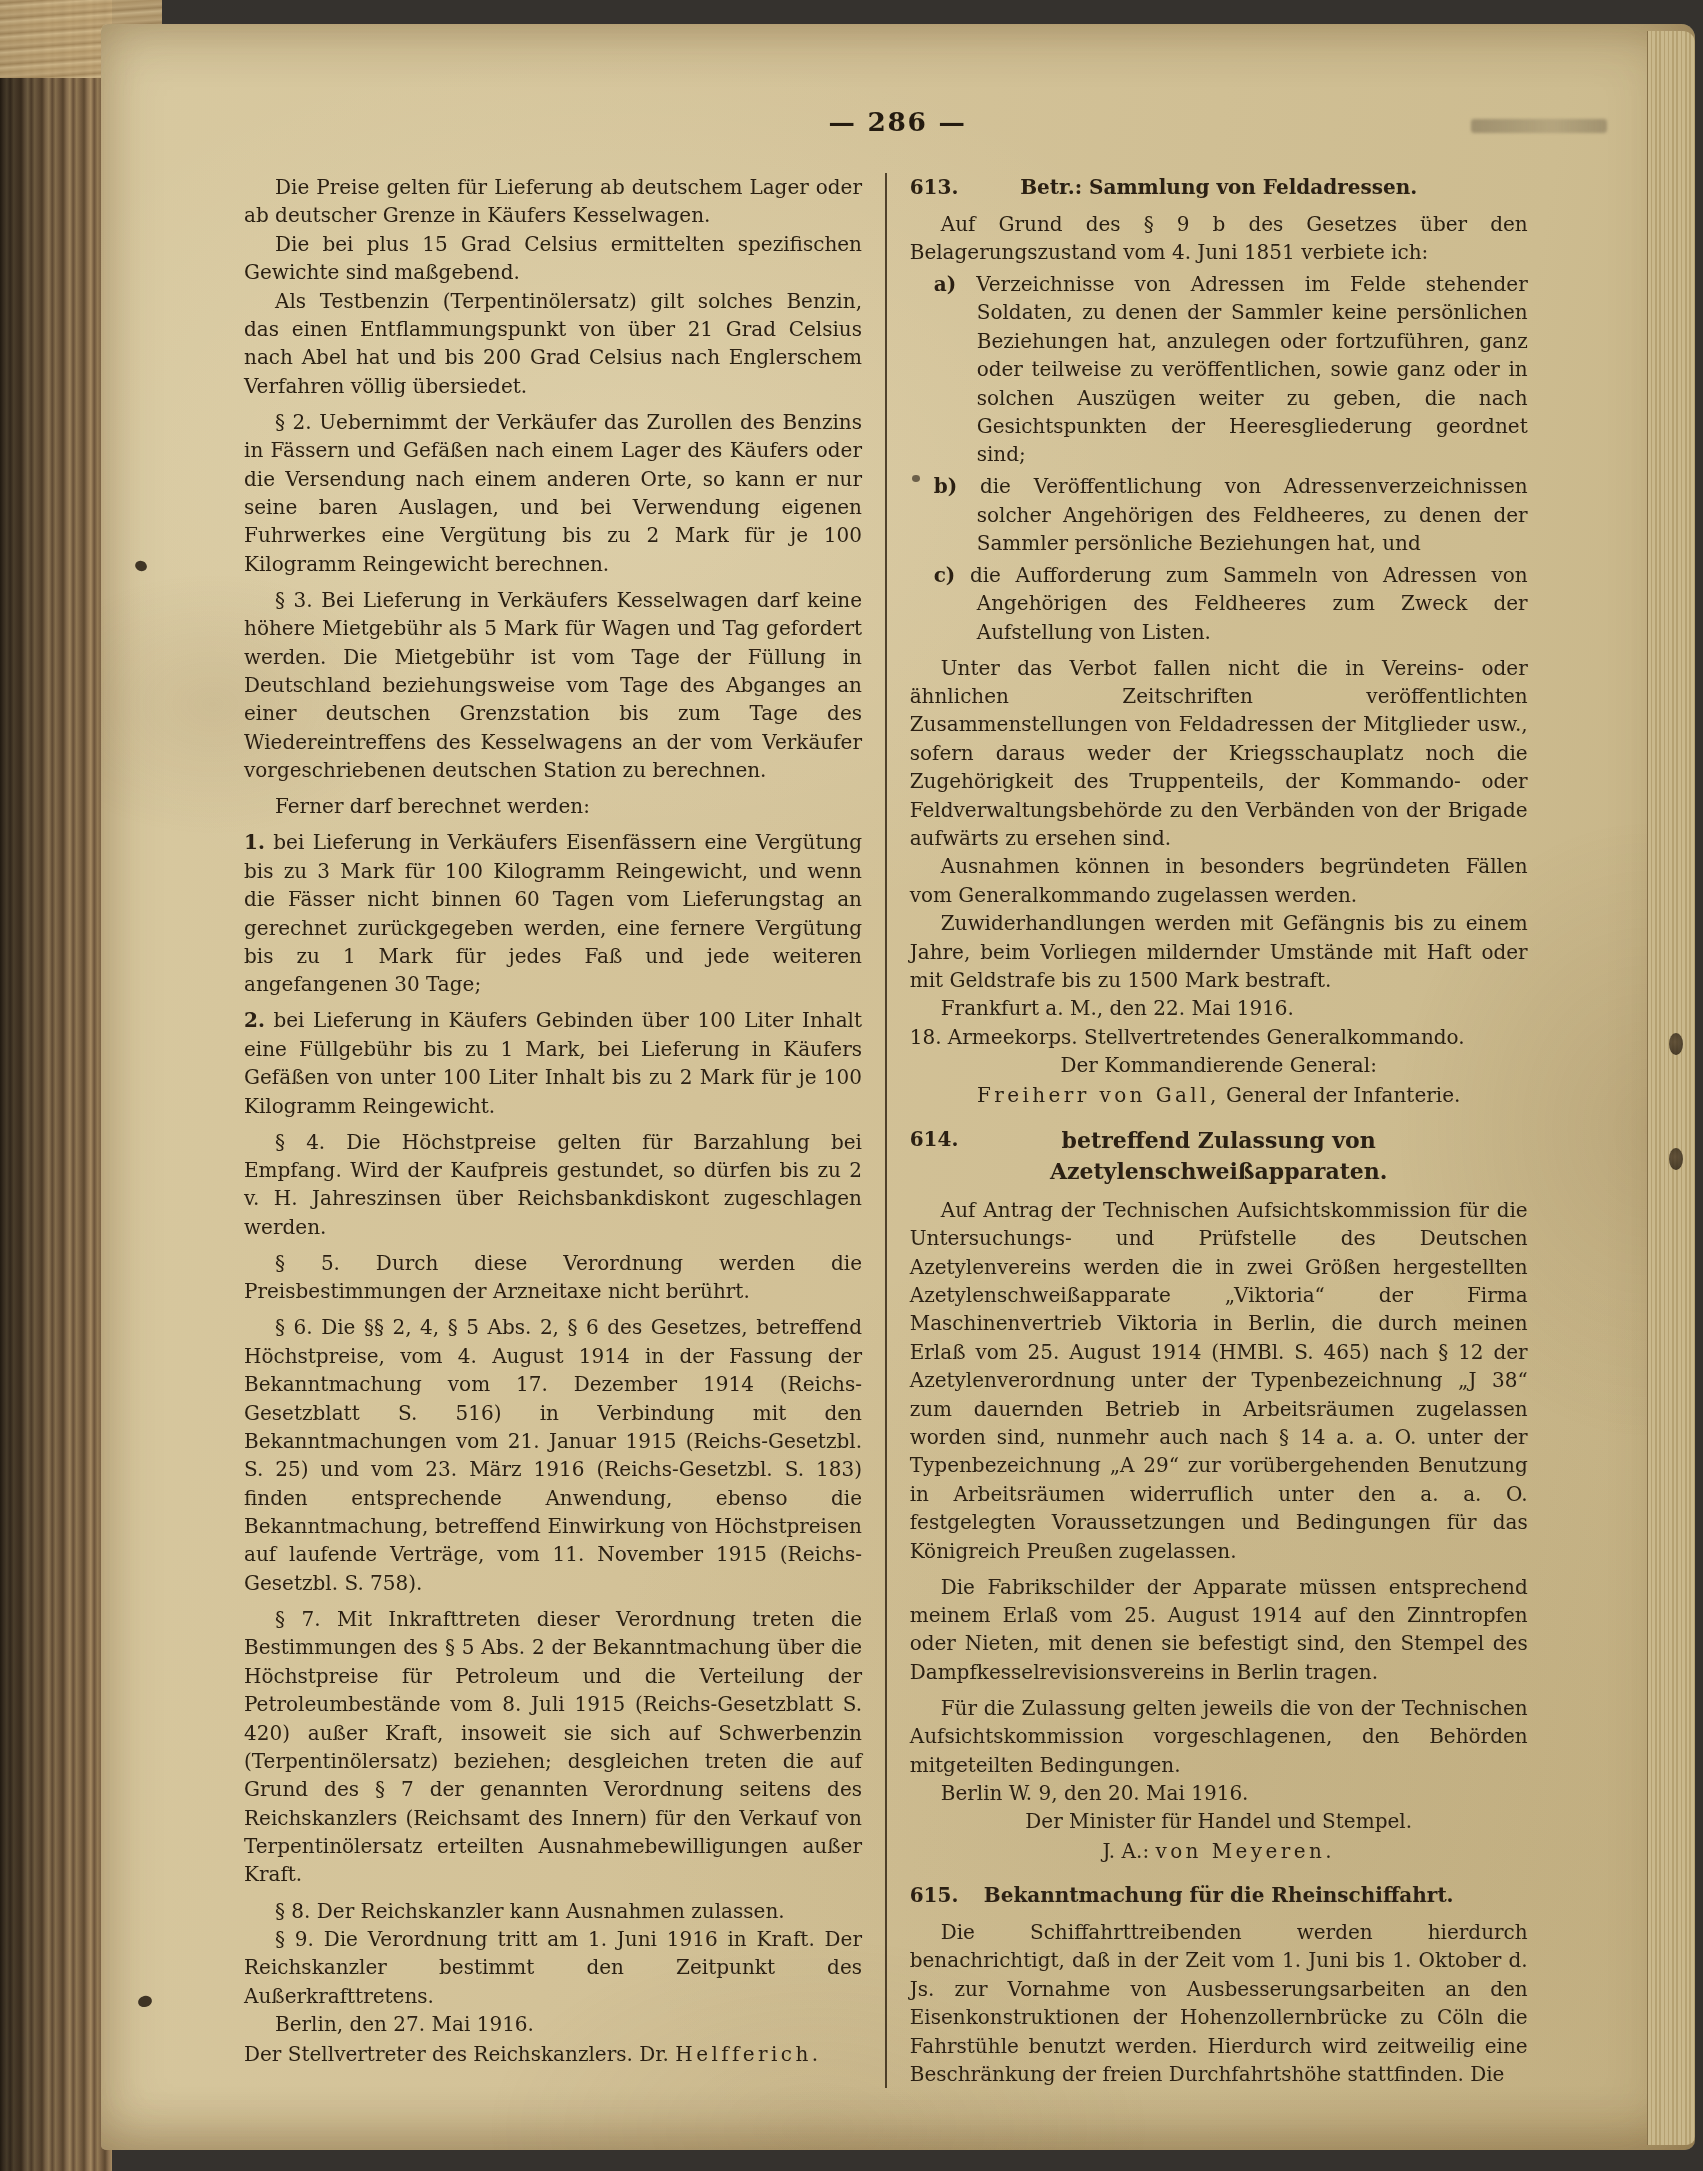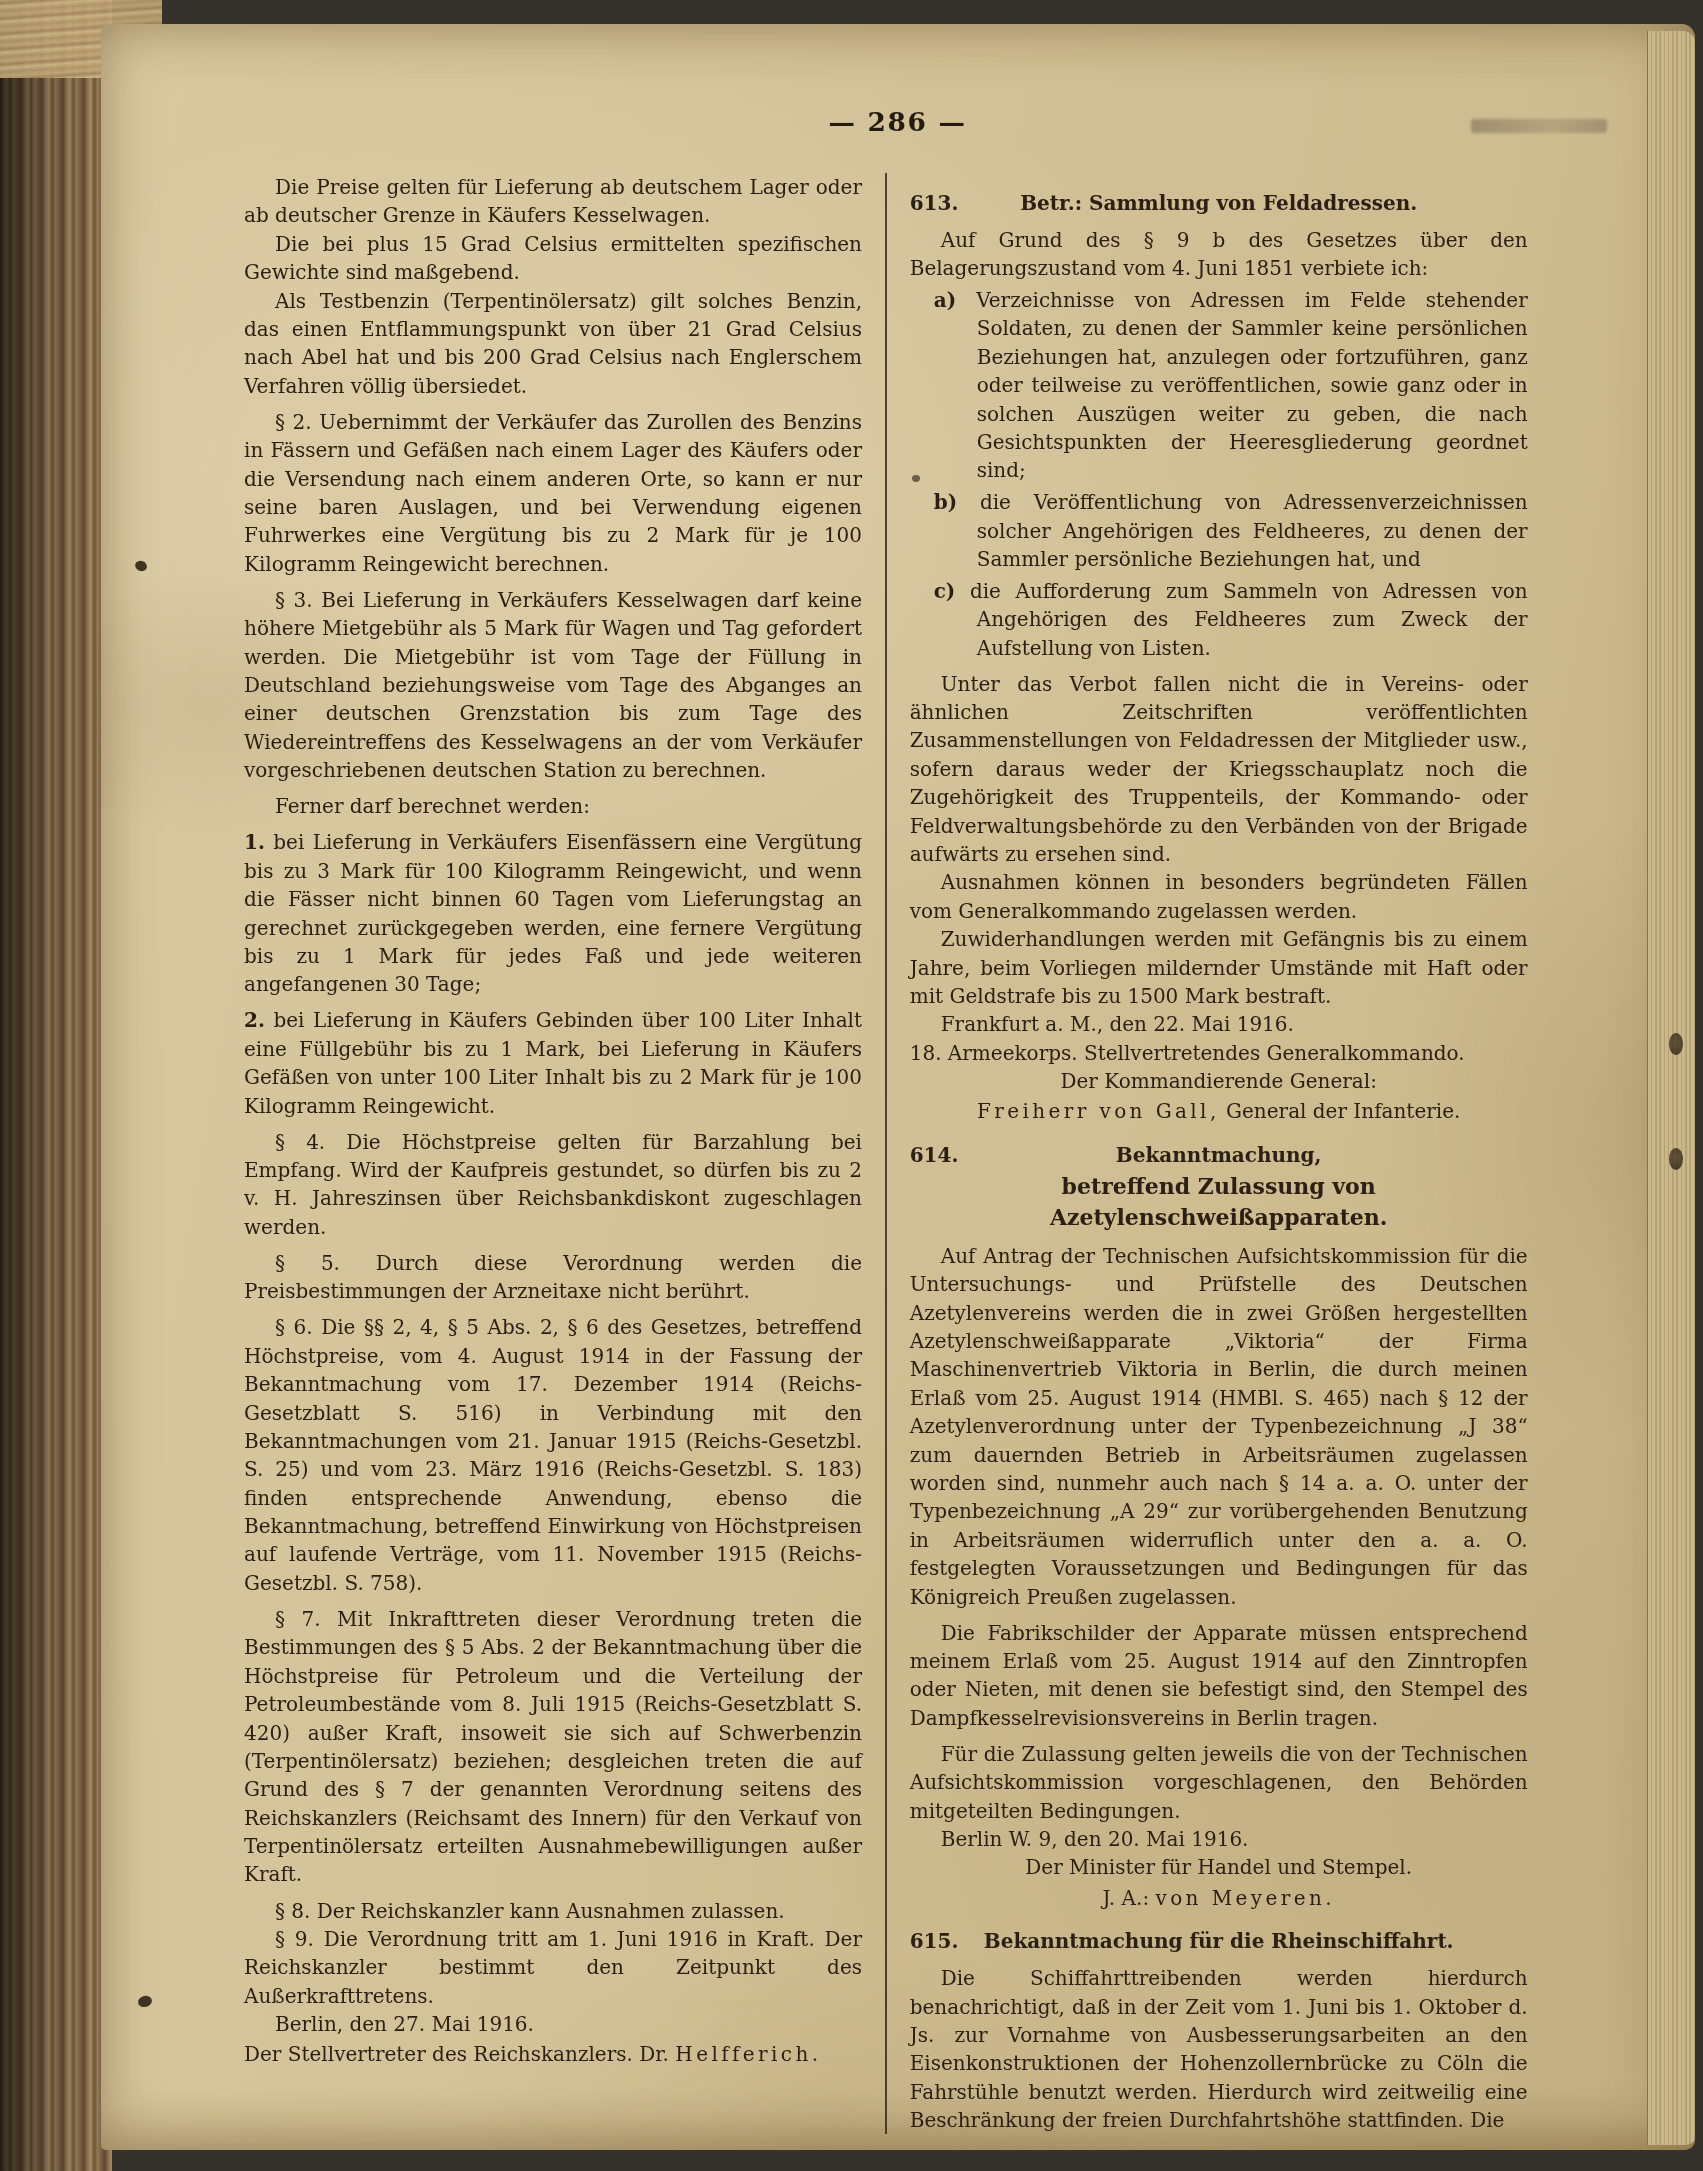--- a/index.html
+++ b/index.html
@@ -156,39 +156,38 @@
           <p class="body sp">§ 8. Der Reichskanzler kann Ausnahmen zulassen.</p>
           <p class="body">§ 9. Die Verordnung tritt am 1. Juni 1916 in Kraft. Der Reichskanzler bestimmt den Zeitpunkt des Außerkrafttretens.</p>
           <p class="body">Berlin, den 27. Mai 1916.</p>
           <p class="plain sig"><span>Der Stellvertreter des Reichskanzlers. Dr.</span> <span class="sperr">Helfferich.</span></p>
         </div>
 
         <div class="divider"></div>
 
         <div class="col col-right">
 
-          <div class="sec-head" style="margin-top:16px;">
+          <div class="sec-head" style="margin-top:0;">
             <span class="sec-no">613.</span>
             <span class="sec-title">Betr.: Sammlung von Feldadressen.</span>
           </div>
           <p class="body">Auf Grund des § 9 b des Gesetzes über den Belagerungszustand vom 4. Juni 1851 verbiete ich:</p>
           <div class="hang"><span class="no">a)</span> <span>Verzeichnisse von Adressen im Felde stehender Soldaten, zu denen der Sammler keine persönlichen Beziehungen hat, anzulegen oder fortzuführen, ganz oder teilweise zu veröffentlichen, sowie ganz oder in solchen Auszügen weiter zu geben, die nach Gesichtspunkten der Heeresgliederung geordnet sind;</span></div>
           <div class="hang"><span class="no">b)</span> <span>die Veröffentlichung von Adressenverzeichnissen solcher Angehörigen des Feldheeres, zu denen der Sammler persönliche Beziehungen hat, und</span></div>
           <div class="hang"><span class="no">c)</span> <span>die Aufforderung zum Sammeln von Adressen von Angehörigen des Feldheeres zum Zweck der Aufstellung von Listen.</span></div>
           <p class="body sp">Unter das Verbot fallen nicht die in Vereins- oder ähnlichen Zeitschriften veröffentlichten Zusammenstellungen von Feldadressen der Mitglieder usw., sofern daraus weder der Kriegsschauplatz noch die Zugehörigkeit des Truppenteils, der Kommando- oder Feldverwaltungsbehörde zu den Verbänden von der Brigade aufwärts zu ersehen sind.</p>
           <p class="body">Ausnahmen können in besonders begründeten Fällen vom Generalkommando zugelassen werden.</p>
           <p class="body">Zuwiderhandlungen werden mit Gefängnis bis zu einem Jahre, beim Vorliegen mildernder Umstände mit Haft oder mit Geldstrafe bis zu 1500 Mark bestraft.</p>
           <p class="body">Frankfurt a. M., den 22. Mai 1916.</p>
           <p class="plain">18. Armeekorps.  Stellvertretendes Generalkommando.</p>
           <p class="center">Der Kommandierende General:</p>
           <p class="center sig"><span class="sperr">Freiherr von Gall,</span><span> General der Infanterie.</span></p>
 
           <div class="sec-head">
             <span class="sec-no">614.</span>
-            <div class="sec-title">Bekanntmachung,</div>
             <div class="sec-sub">betreffend Zulassung von Azetylenschweißapparaten.</div>
           </div>
           <p class="body">Auf Antrag der Technischen Aufsichtskommission für die Untersuchungs- und Prüfstelle des Deutschen Azetylenvereins werden die in zwei Größen hergestellten Azetylenschweißapparate „Viktoria“ der Firma Maschinenvertrieb Viktoria in Berlin, die durch meinen Erlaß vom 25. August 1914 (HMBl. S. 465) nach § 12 der Azetylenverordnung unter der Typenbezeichnung „J 38“ zum dauernden Betrieb in Arbeitsräumen zugelassen worden sind, nunmehr auch nach § 14 a. a. O. unter der Typenbezeichnung „A 29“ zur vorübergehenden Benutzung in Arbeitsräumen widerruflich unter den a. a. O. festgelegten Voraussetzungen und Bedingungen für das Königreich Preußen zugelassen.</p>
           <p class="body sp">Die Fabrikschilder der Apparate müssen entsprechend meinem Erlaß vom 25. August 1914 auf den Zinntropfen oder Nieten, mit denen sie befestigt sind, den Stempel des Dampfkesselrevisionsvereins in Berlin tragen.</p>
           <p class="body sp">Für die Zulassung gelten jeweils die von der Technischen Aufsichtskommission vorgeschlagenen, den Behörden mitgeteilten Bedingungen.</p>
           <p class="body">Berlin W. 9, den 20. Mai 1916.</p>
           <p class="center">Der Minister für Handel und Stempel.</p>
           <p class="center sig"><span>J. A.:</span> <span class="sperr">von Meyeren.</span></p>
 
           <div class="sec-head">

